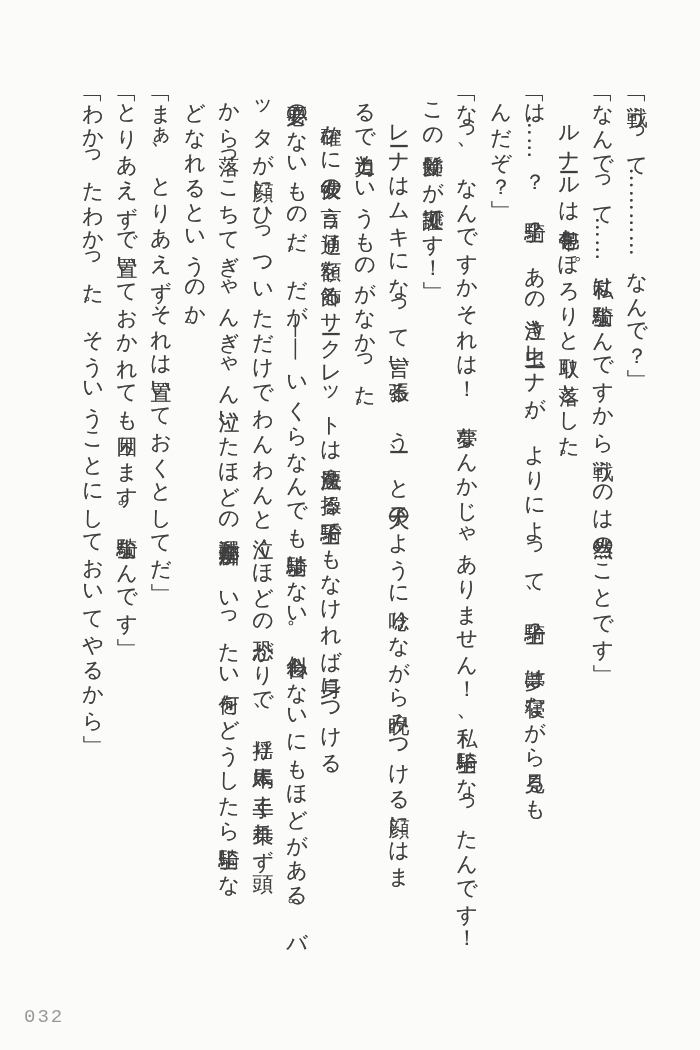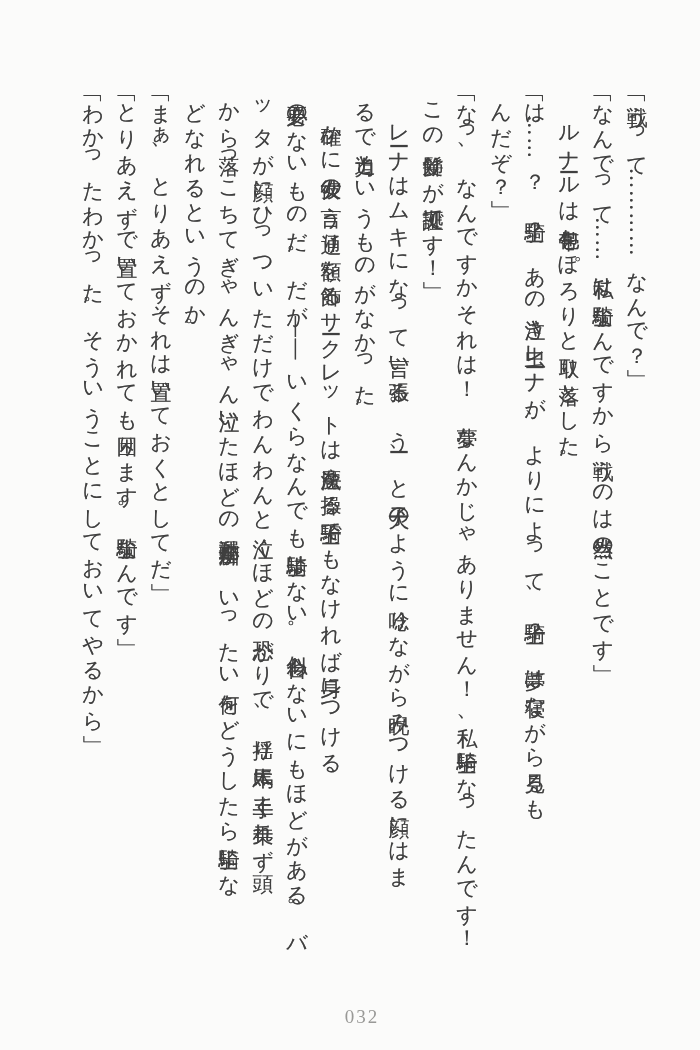--- a/index.html
+++ b/index.html
@@ -33,22 +33,22 @@
     white-space: nowrap;
   }
   .text-block p.ind {
     text-indent: 22px; 
   }
   .page-number {
     position: absolute;
     left: 0;
     right: 0;
     top: 1006px;
-    text-align: center;
-    font-family: Liberation Serif, serif;
+    text-align: left;
+    font-family: Liberation Mono, monospace;
     font-size: 19px;
     letter-spacing: 2px;
     color: #999997;
     margin-left: 24px;
   }
 </style>
 </head>
 <body>
 
 <div class="text-block">

